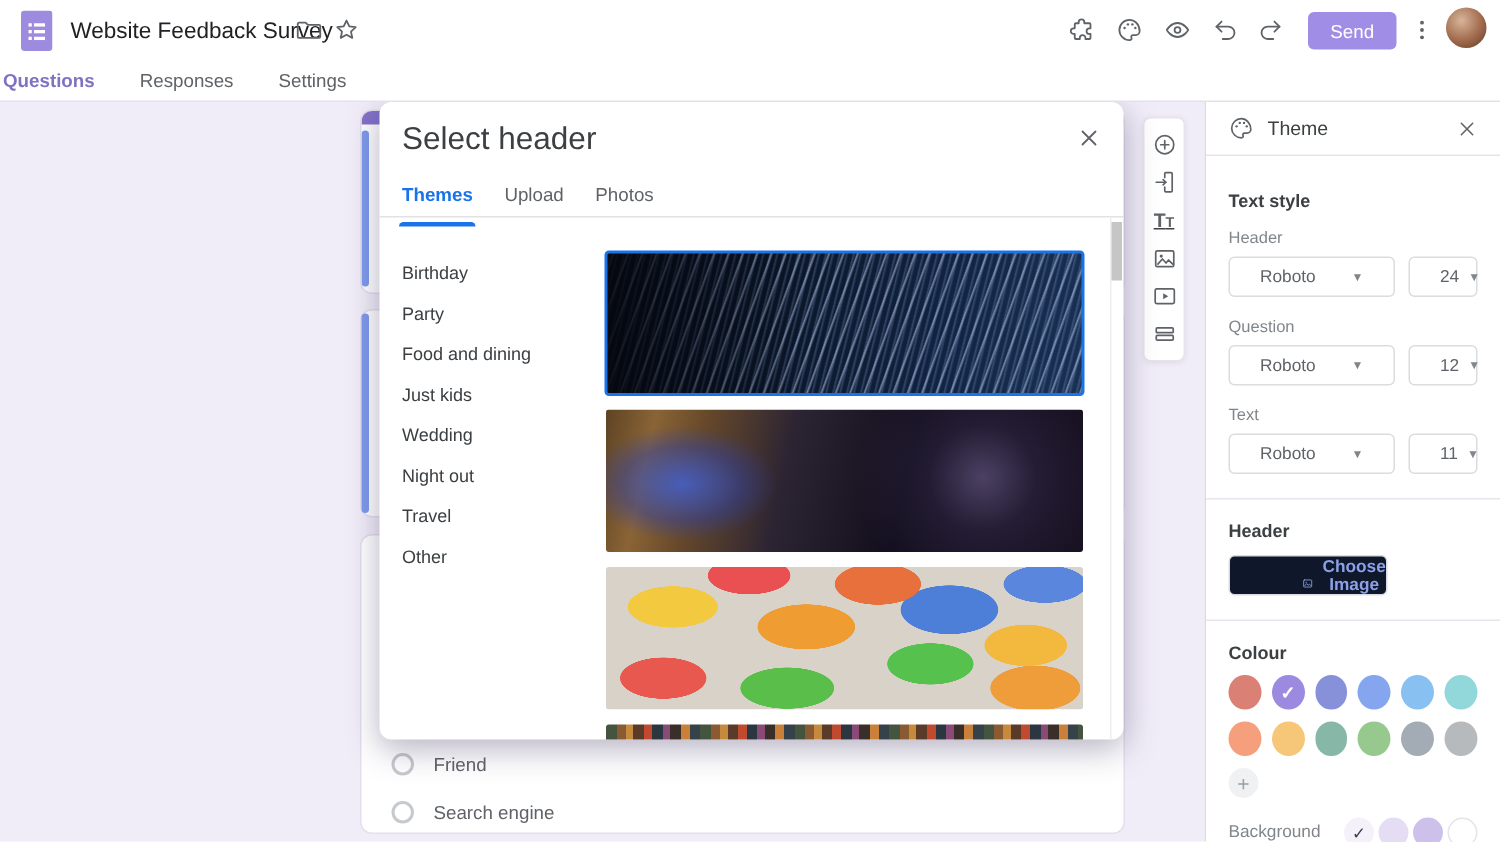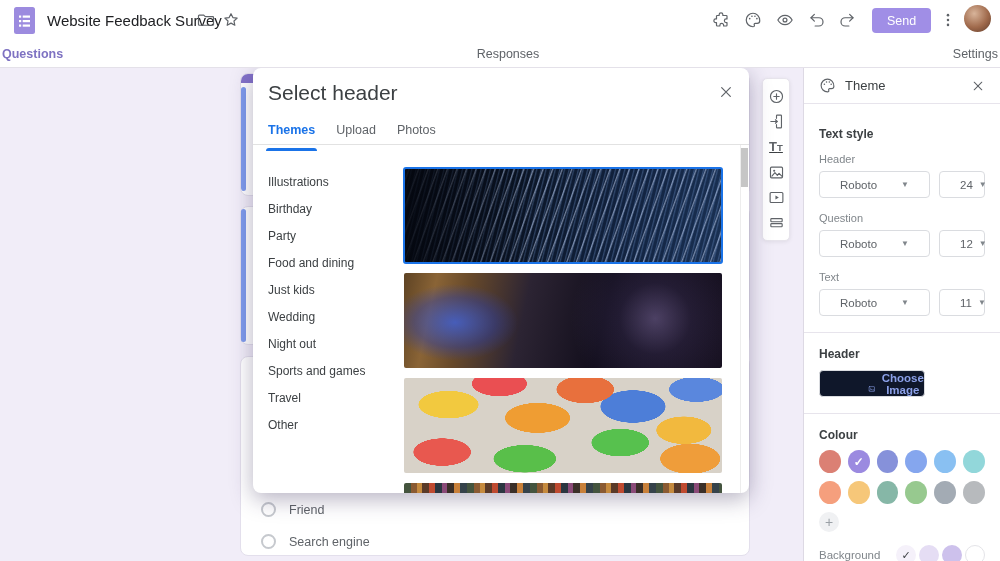--- a/index.html
+++ b/index.html
@@ -13,21 +13,21 @@
   .forms-logo { position:absolute; left:14px; top:7px; cursor:pointer; }
   .doc-title { position:absolute; left:47px; top:12px; font-size:15px; color:#202124; }
   .tb-ico { position:absolute; top:11px; width:18px; height:18px; cursor:pointer; }
   .send-btn { position:absolute; left:872px; top:8px; width:59px; height:25px; background:#a08ee6;
     color:#fff; font-size:12.5px; border:none; border-radius:4px; cursor:pointer; }
   .avatar { position:absolute; left:964px; top:5px; width:27px; height:27px; border-radius:50%;
     background:radial-gradient(circle at 38% 32%, #d8b49a, #a06a4c 55%, #5e3a28 100%); cursor:pointer; }
 
   
   .tabbar { position:absolute; top:40px; left:0; width:1000px; height:28px; background:#fff;
-    border-bottom:1px solid #e4e1e9; display:flex; justify-content:space-between; align-items:center; gap:26px; z-index:19; }
+    border-bottom:1px solid #e4e1e9; display:flex; justify-content:flex-start; align-items:center; gap:26px; z-index:19; }
   .navtab { font-size:12.5px; color:#5f6368; cursor:pointer; padding:4px 2px; }
   .navtab.active { color:#7e72c2; font-weight:bold; }
 
   
   .main { position:absolute; top:68px; left:0; width:803px; height:493px; background:#f1edf8; overflow:hidden; }
   .card { position:absolute; background:#fff; border-radius:8px; border:1px solid #e3dfec; }
   .card-a { left:240px; top:5px; width:510px; height:123px; overflow:hidden; }
   .card-a .purple-cap { position:absolute; top:0; left:0; right:0; height:9px; background:#8372c9; }
   .blue-rail { position:absolute; left:0; width:5px; background:#7e9bec; border-radius:3px; }
   .card-b { left:240px; top:138px; width:510px; height:139px; }
@@ -261,28 +261,26 @@
     </div>
     <div class="modal-tabs">
       <div class="mtab active">Themes</div>
       <div class="mtab">Upload</div>
       <div class="mtab">Photos</div>
     </div>
     <div class="modal-div"></div>
 
     <div class="modal-body">
       <div class="cat-list">
-        <div class="cat">Illustrations</div>
         <div class="cat">Birthday</div>
         <div class="cat">Party</div>
         <div class="cat">Food and dining</div>
         <div class="cat">Just kids</div>
         <div class="cat">Wedding</div>
         <div class="cat">Night out</div>
-        <div class="cat">Sports and games</div>
         <div class="cat">Travel</div>
         <div class="cat">Other</div>
       </div>
       <div class="thumbs">
         <div class="thumb th-1 sel"></div>
         <div class="thumb th-2"></div>
         <div class="thumb th-3"></div>
         <div class="thumb th-4"></div>
       </div>
       <div class="mtrack"></div>

